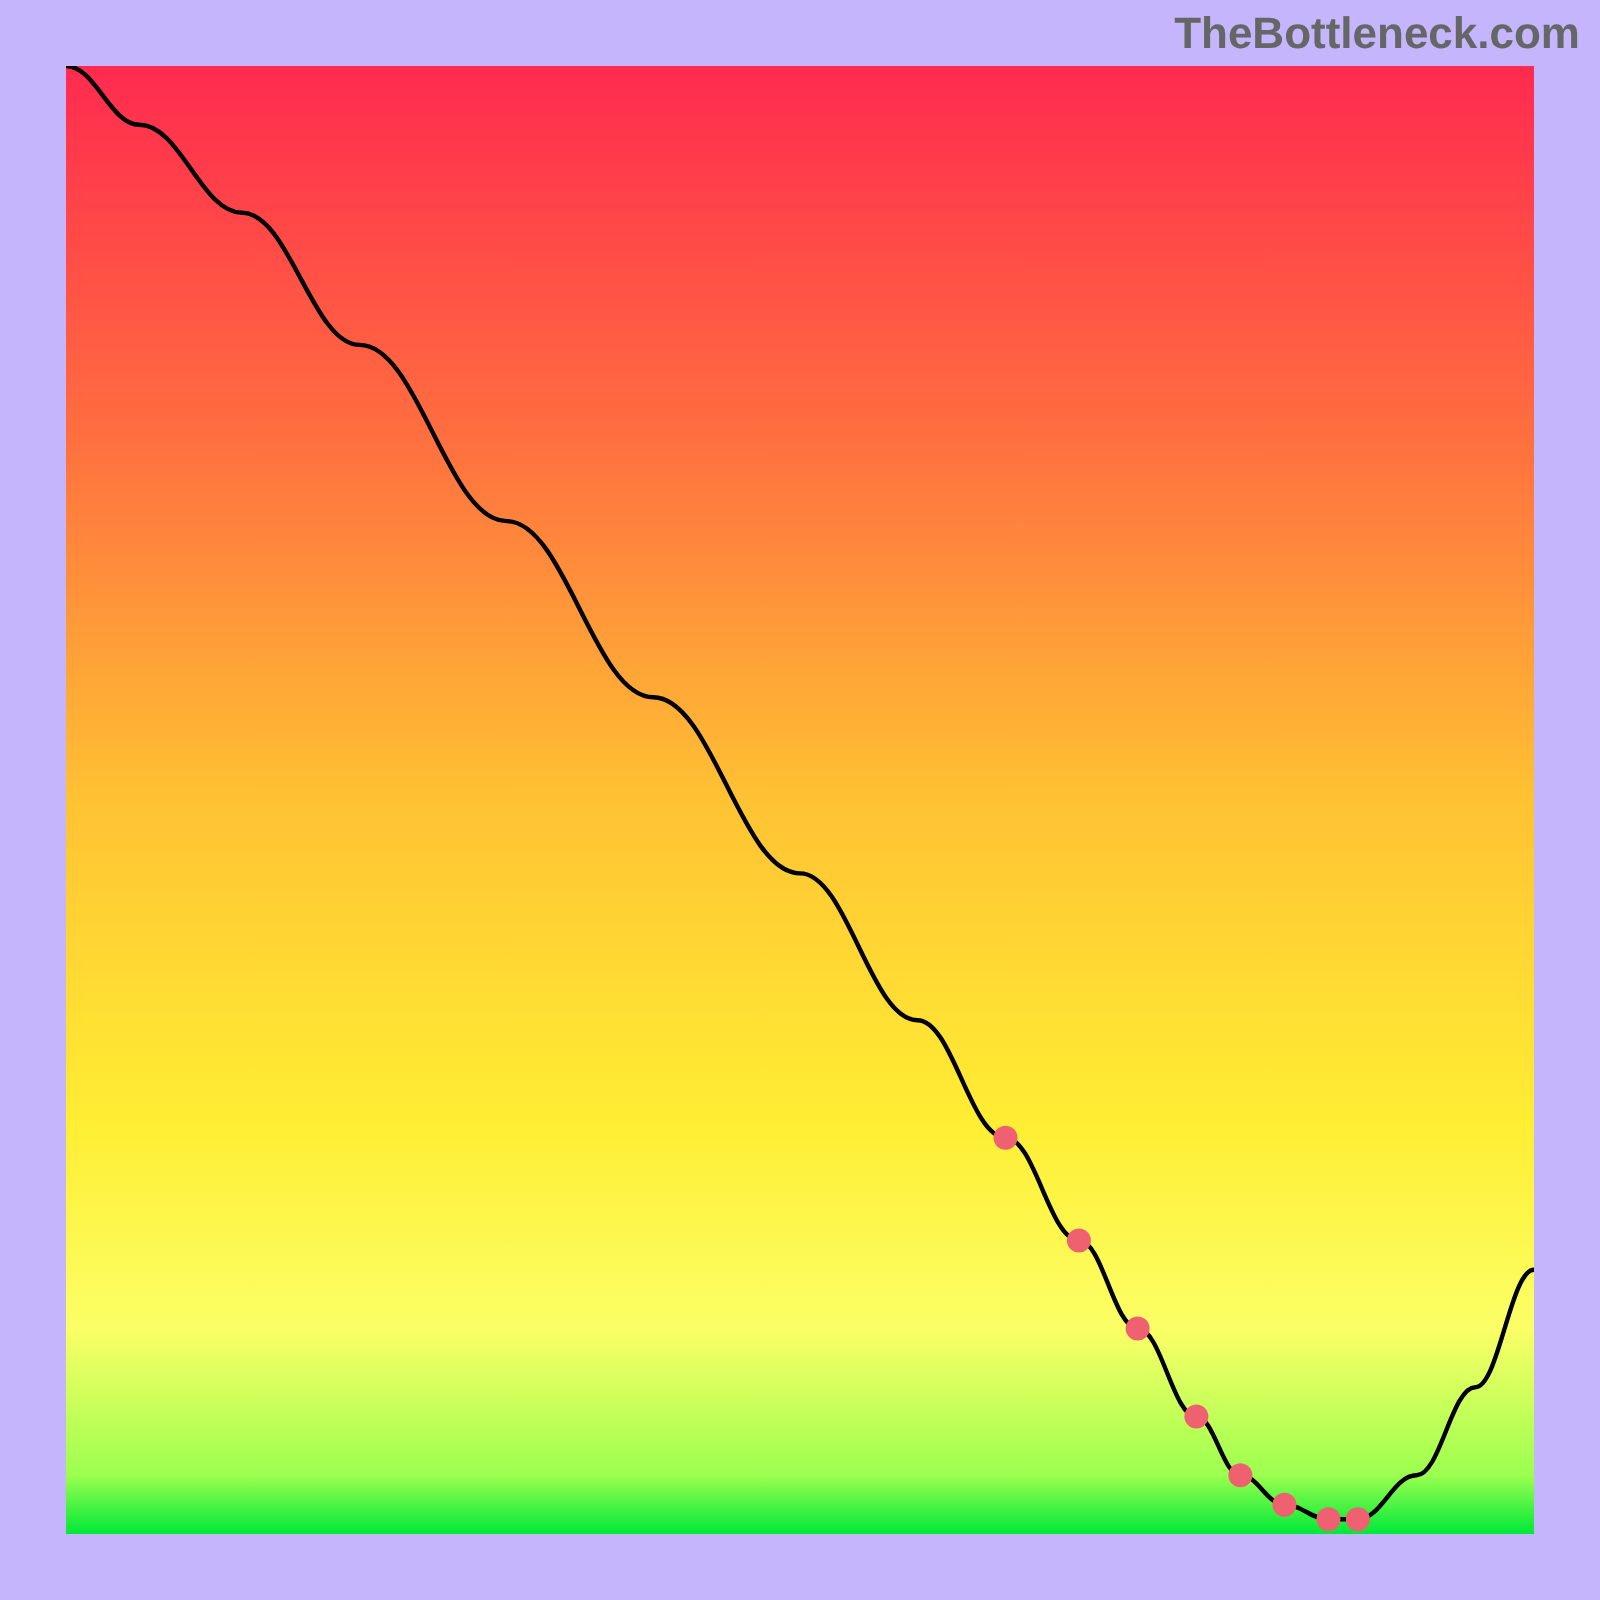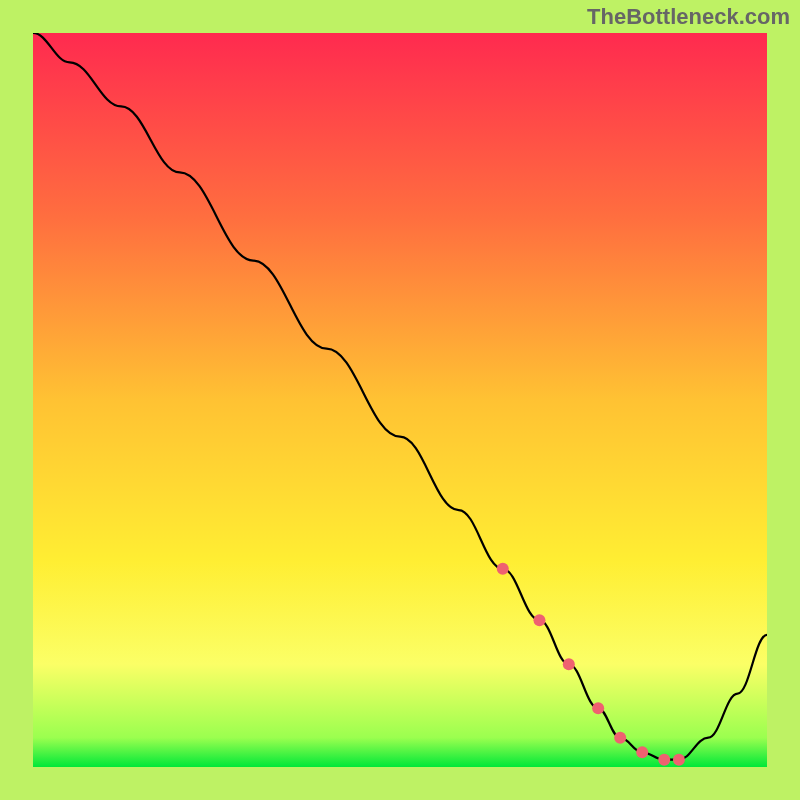--- a/index.html
+++ b/index.html
@@ -8,21 +8,21 @@
     background: #000;
     width: 800px;
     height: 800px;
     overflow: hidden;
     font-family: Arial, Helvetica, sans-serif;
   }
   .frame {
     position: relative;
     width: 800px;
     height: 800px;
-    background: #bef264;
+    background: #c4b5fd;
   }
   .watermark {
     position: absolute;
     top: 4px;
     right: 10px;
     color: #666;
     font-size: 22px;
     font-weight: bold;
     z-index: 10;
   }

